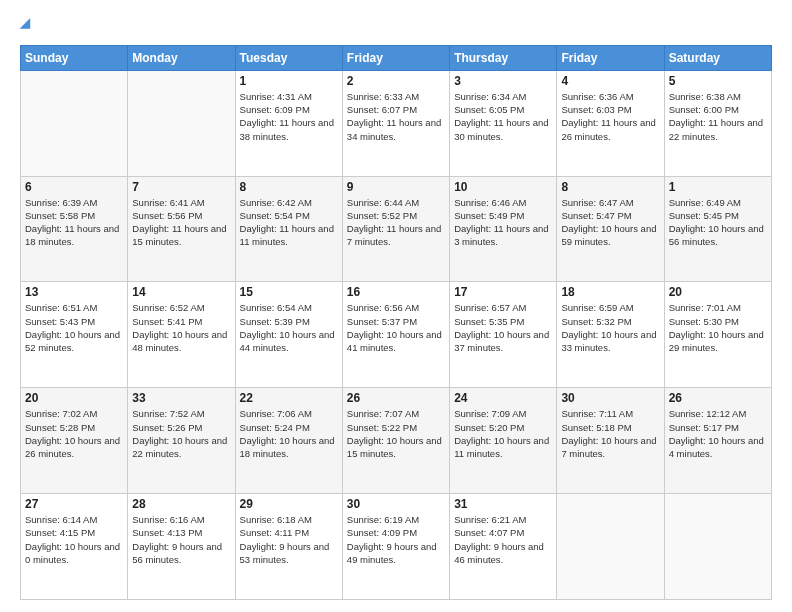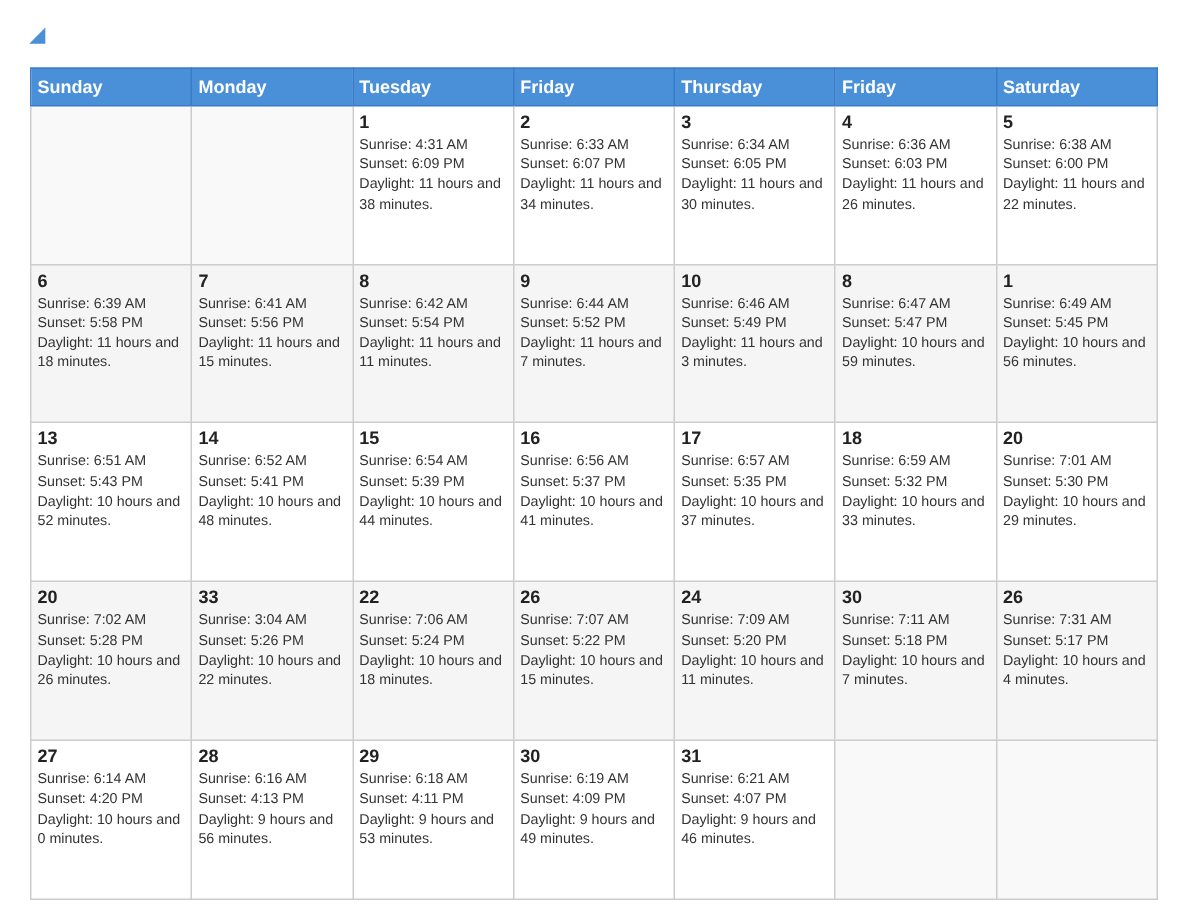--- a/index.html
+++ b/index.html
@@ -243,21 +243,21 @@
         </tr>
         <tr>
           <td class="row-shade">
             <span class="day-num">20</span>
             <div class="day-info">Sunrise: 7:02 AM
 Sunset: 5:28 PM
 Daylight: 10 hours and 26 minutes.</div>
           </td>
           <td class="row-shade">
             <span class="day-num">33</span>
-            <div class="day-info">Sunrise: 3:04 AM
+            <div class="day-info">Sunrise: 7:52 AM
 Sunset: 5:26 PM
 Daylight: 10 hours and 22 minutes.</div>
           </td>
           <td class="row-shade">
             <span class="day-num">22</span>
             <div class="day-info">Sunrise: 7:06 AM
 Sunset: 5:24 PM
 Daylight: 10 hours and 18 minutes.</div>
           </td>
           <td class="row-shade">
@@ -273,30 +273,30 @@
 Daylight: 10 hours and 11 minutes.</div>
           </td>
           <td class="row-shade">
             <span class="day-num">30</span>
             <div class="day-info">Sunrise: 7:11 AM
 Sunset: 5:18 PM
 Daylight: 10 hours and 7 minutes.</div>
           </td>
           <td class="row-shade">
             <span class="day-num">26</span>
-            <div class="day-info">Sunrise: 7:31 AM
+            <div class="day-info">Sunrise: 12:12 AM
 Sunset: 5:17 PM
 Daylight: 10 hours and 4 minutes.</div>
           </td>
         </tr>
         <tr>
           <td class="row-white">
             <span class="day-num">27</span>
             <div class="day-info">Sunrise: 6:14 AM
-Sunset: 4:20 PM
+Sunset: 4:15 PM
 Daylight: 10 hours and 0 minutes.</div>
           </td>
           <td class="row-white">
             <span class="day-num">28</span>
             <div class="day-info">Sunrise: 6:16 AM
 Sunset: 4:13 PM
 Daylight: 9 hours and 56 minutes.</div>
           </td>
           <td class="row-white">
             <span class="day-num">29</span>

